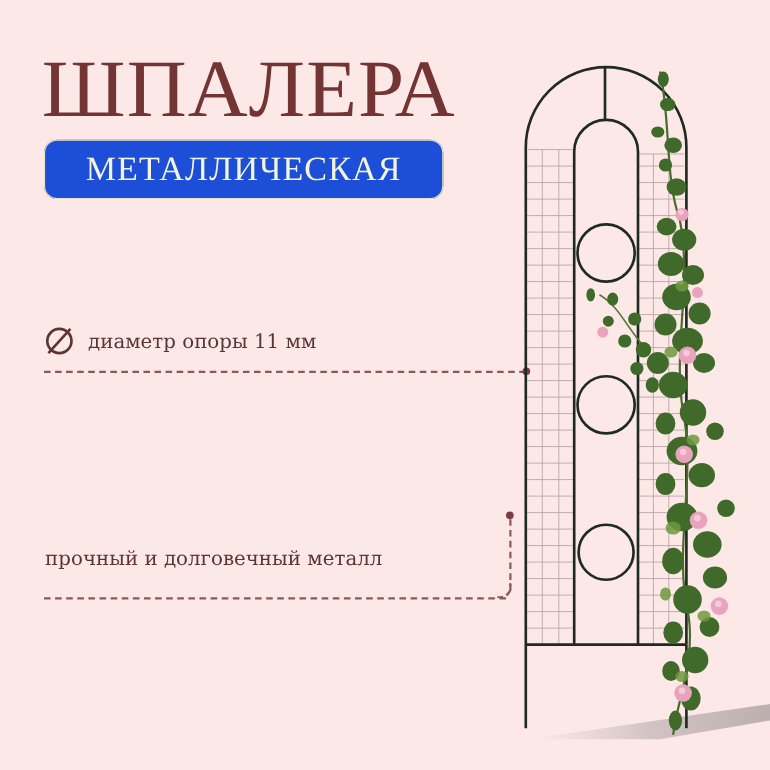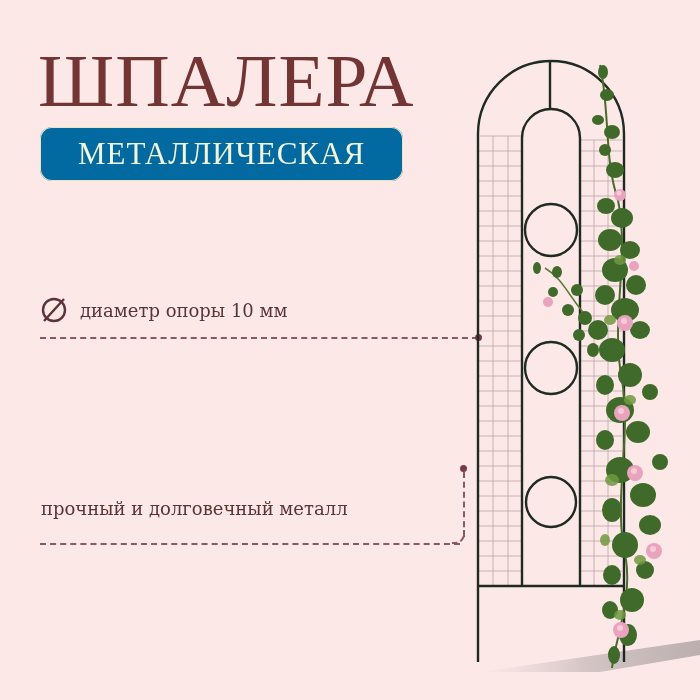--- a/index.html
+++ b/index.html
@@ -12,21 +12,21 @@
     .title {
       position: absolute; left: 38px; top: 44px;
       font-family: "Liberation Serif", "DejaVu Serif", serif;
       font-size: 74px; line-height: 74px; letter-spacing: 1px;
       color: #733434; margin: 0; font-weight: normal;
       transform: scaleX(1.02); transform-origin: left top;
     }
     .badge {
       position: absolute; left: 40px; top: 127px;
       width: 363px; height: 54px;
-      background: #0369a1; border-radius: 12px;
+      background: #1d4ed8; border-radius: 12px;
       box-shadow: 0 0 0 1px #e9e4c4 inset;
       display: flex; align-items: center; justify-content: center;
     }
     .badge span {
       font-family: "Liberation Serif", "DejaVu Serif", serif;
       color: #f1f5dc; font-size: 31px; letter-spacing: 1px;
     }
     .feature1 {
       position: absolute; left: 40px; top: 296px;
       display: flex; align-items: center; gap: 12px;
@@ -64,21 +64,21 @@
 
 <div class="badge">
   <span>МЕТАЛЛИЧЕСКАЯ</span>
 </div>
 
 <div class="feature1">
   <svg class="diam-icon" viewBox="0 0 28 28">
     <circle cx="14" cy="14" r="11" fill="none" stroke="#5b3434" stroke-width="2.4"></circle>
     <line x1="4" y1="25" x2="24" y2="3" stroke="#5b3434" stroke-width="2.4"></line>
   </svg>
-  <span class="ftext">диаметр опоры 10 мм</span>
+  <span class="ftext">диаметр опоры 11 мм</span>
 </div>
 <div class="dash1"></div>
 <div class="dot" style="left:475px; top:334px;"></div>
 
 <div class="feature2 ftext">прочный и долговечный металл</div>
 <div class="dash2"></div>
 <div class="dash2v"></div>
 <div class="corner"></div>
 <div class="dot" style="left:460px; top:465px;"></div>
 

